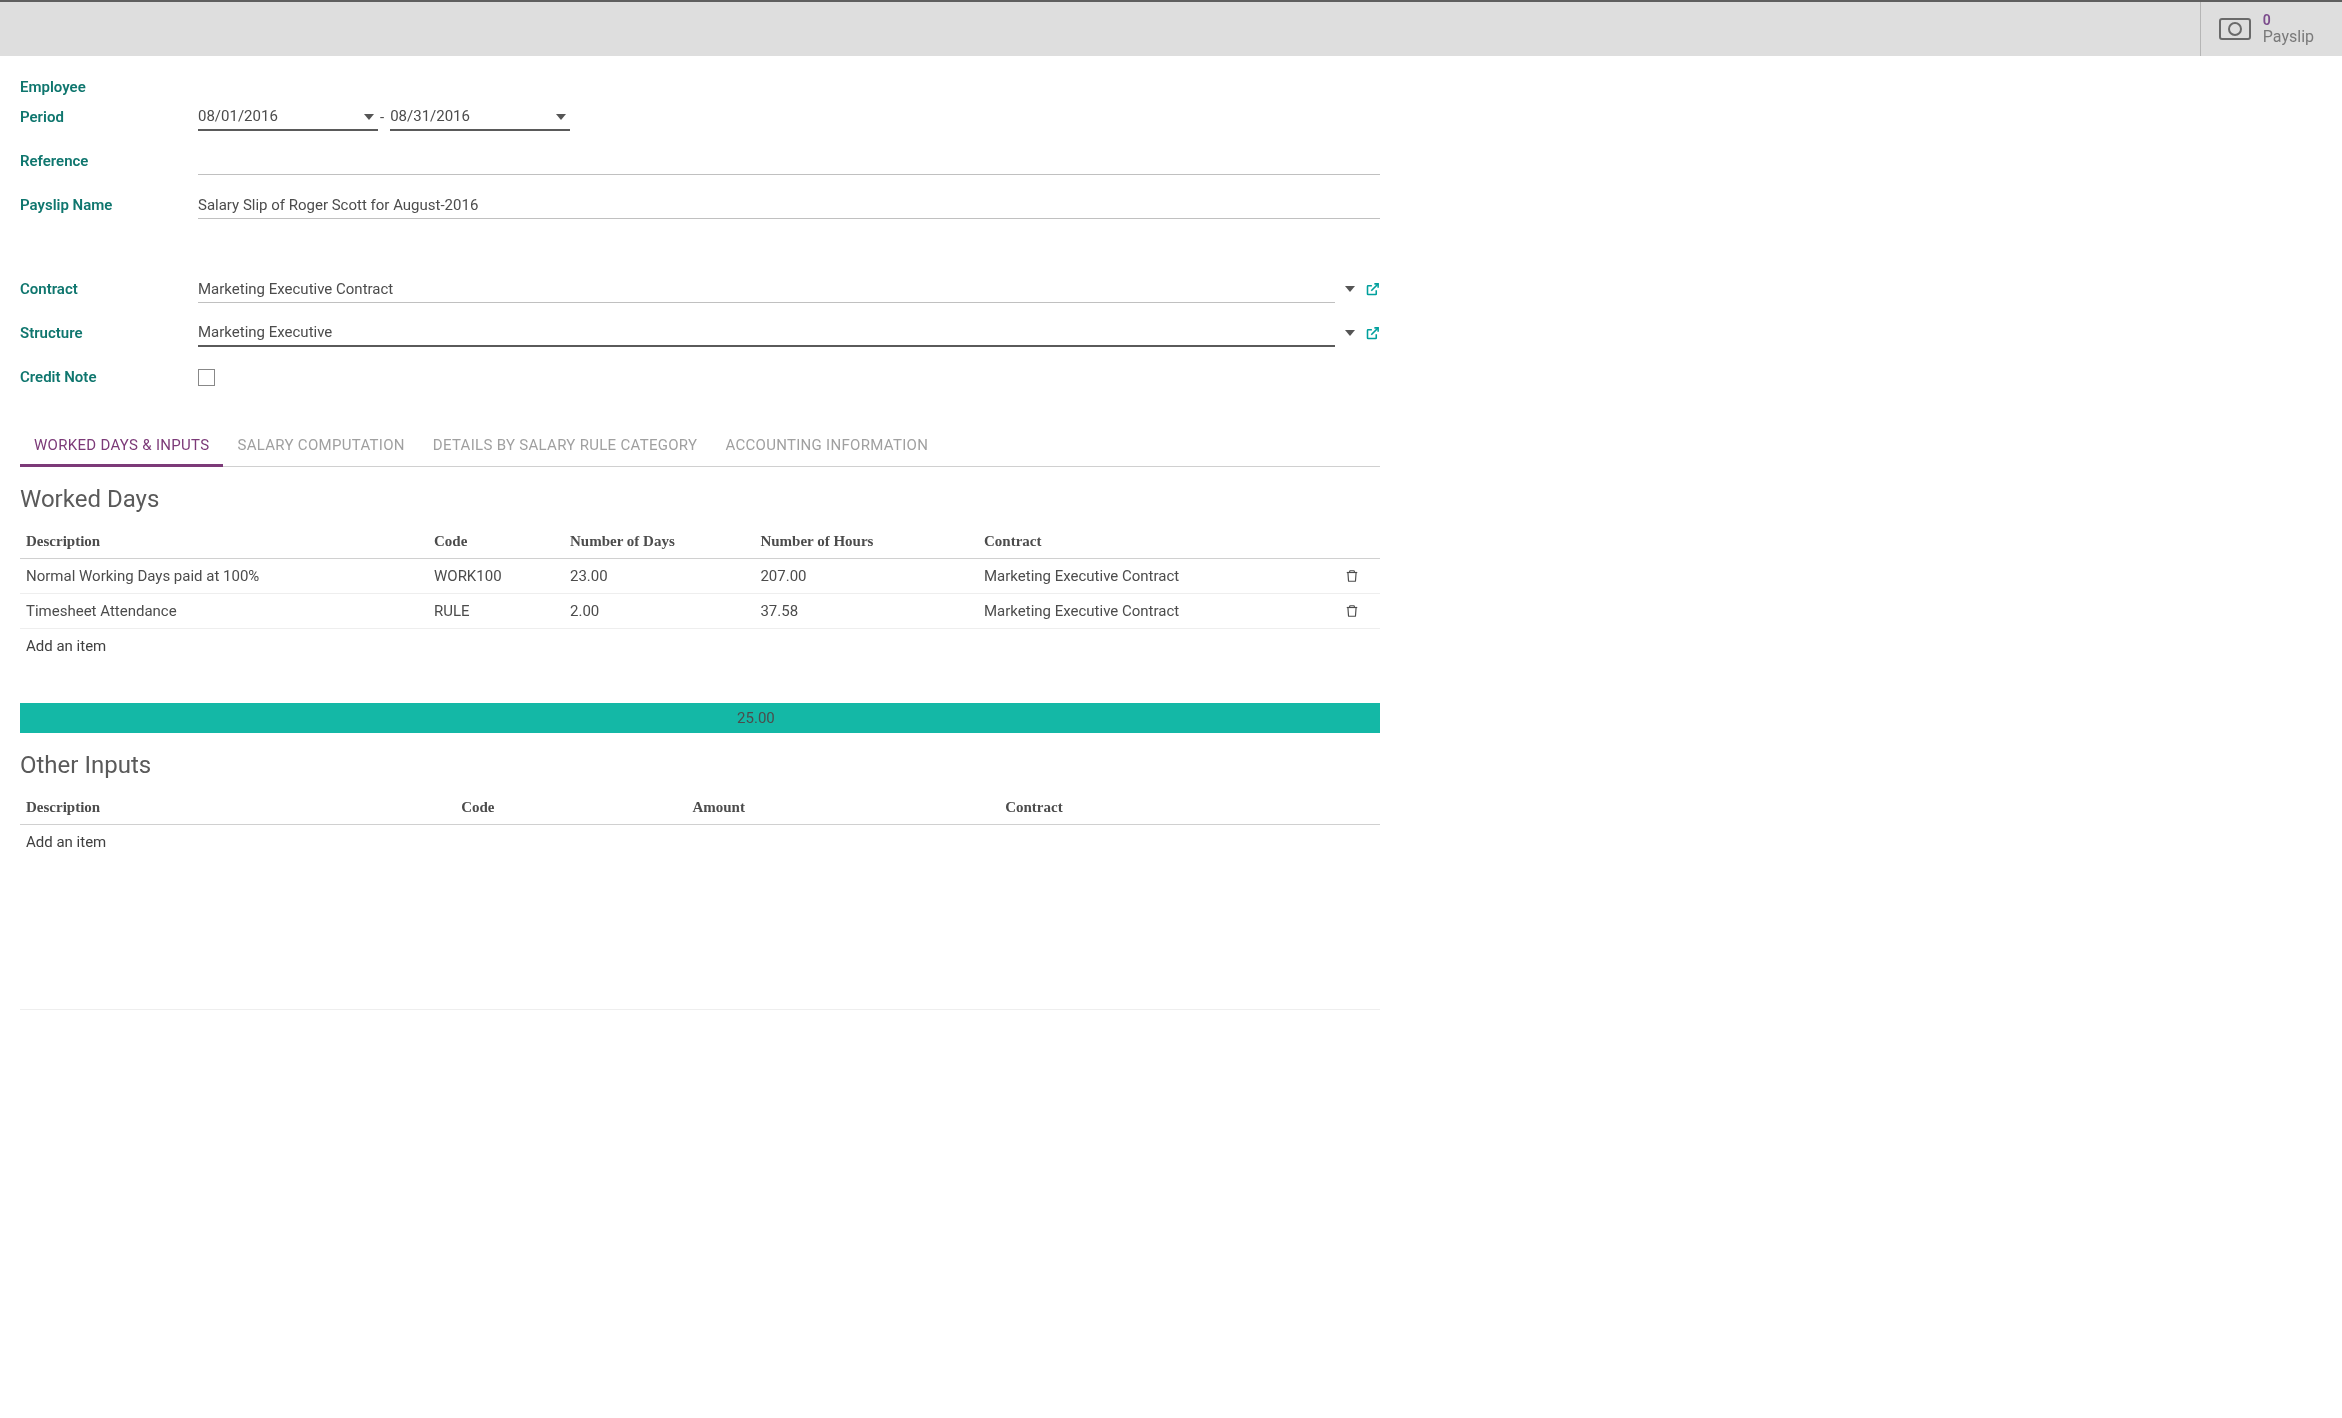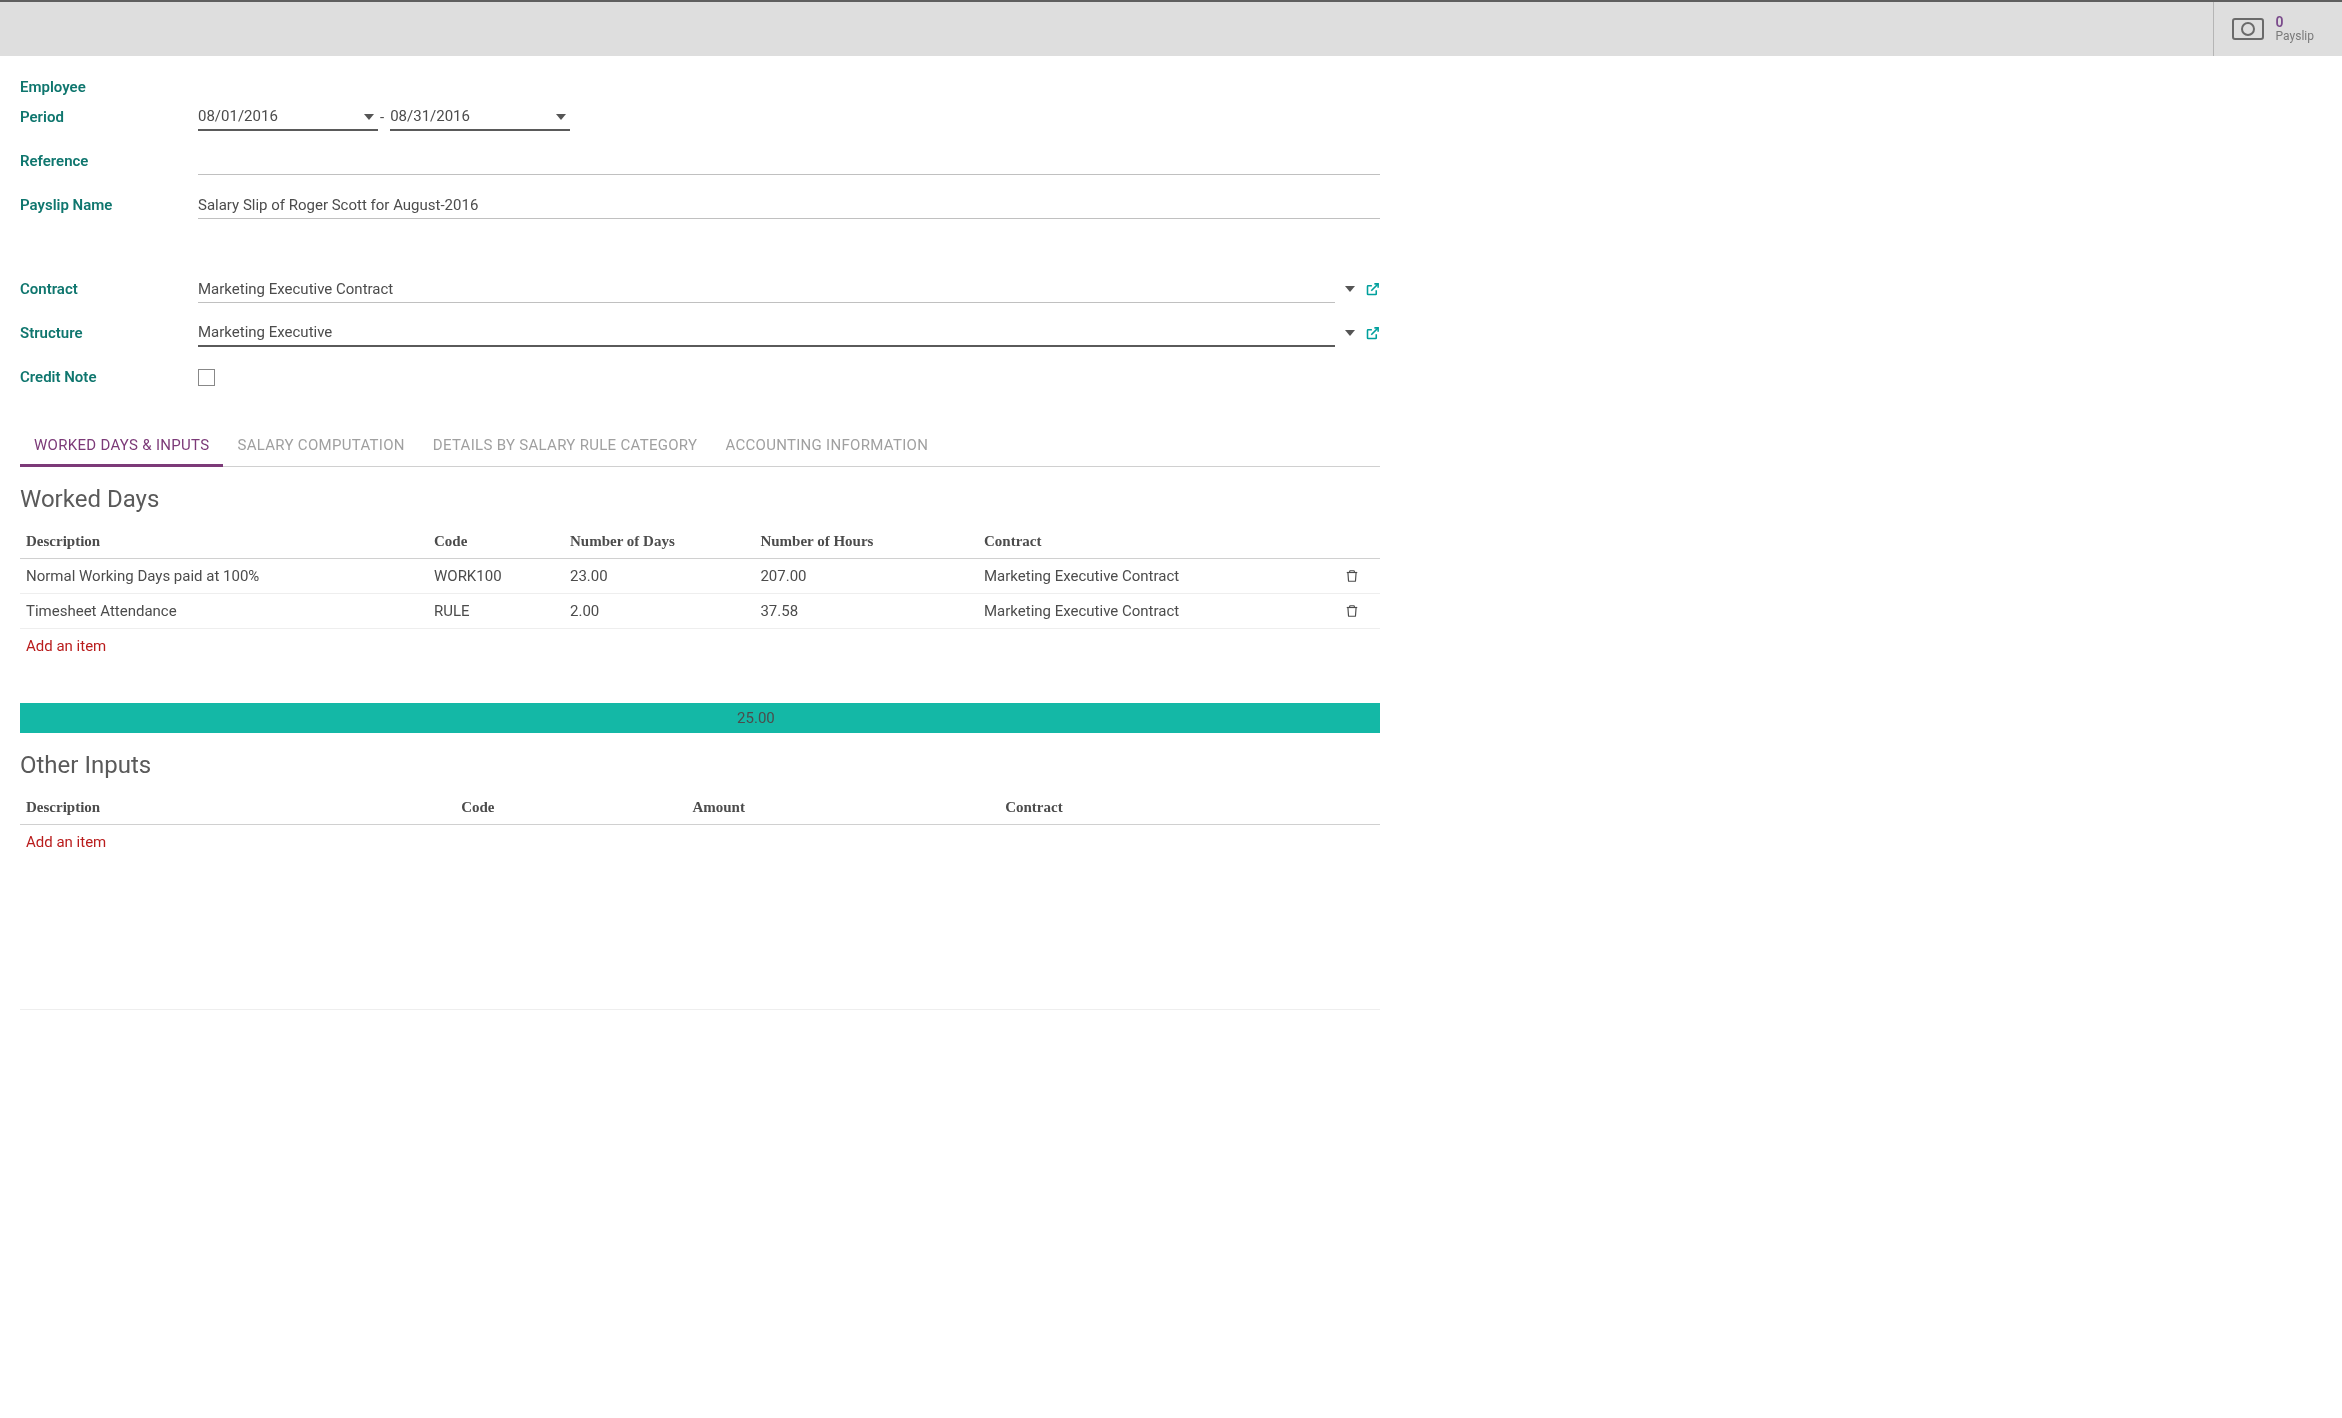--- a/index.html
+++ b/index.html
@@ -38,21 +38,21 @@
     .stat-icon::before {
       content: "";
       width: 10px;
       height: 10px;
       border: 2px solid #6a6a6a;
       border-radius: 50%;
       display: block;
     }
     .stat-text { line-height: 1.15; }
     .stat-count { color: #7b4b8c; font-weight: 600; font-size: 14px; }
-    .stat-label { color: #7a7a7a; font-size: 12px; }
+    .stat-label { color: #7a7a7a; font-size: 16px; }
     .page {
       padding: 22px 20px 40px 20px;
       max-width: 1400px;
     }
     .form-label {
       color: #0f766e;
       font-weight: 600;
       font-size: 15px;
     }
     .employee-row {
@@ -182,21 +182,21 @@
       border-bottom: 1px solid #eee;
       color: #4c4c4c;
       font-size: 15px;
     }
     table.grid th.num, table.grid td.num { text-align: left; }
     .trash {
       width: 16px; color: #7a7a7a; cursor: pointer;
     }
     .trash svg { width: 14px; height: 16px; display: block; }
     .add-item {
-      color: #b91c1c;
+      color: #404040;
       padding: 8px 6px;
       cursor: pointer;
       font-size: 15px;
     }
     .totals-bar {
       background: #14b8a6;
       padding: 6px 0;
       text-align: center;
       margin: 40px 0 18px 0;
       font-size: 15px;

